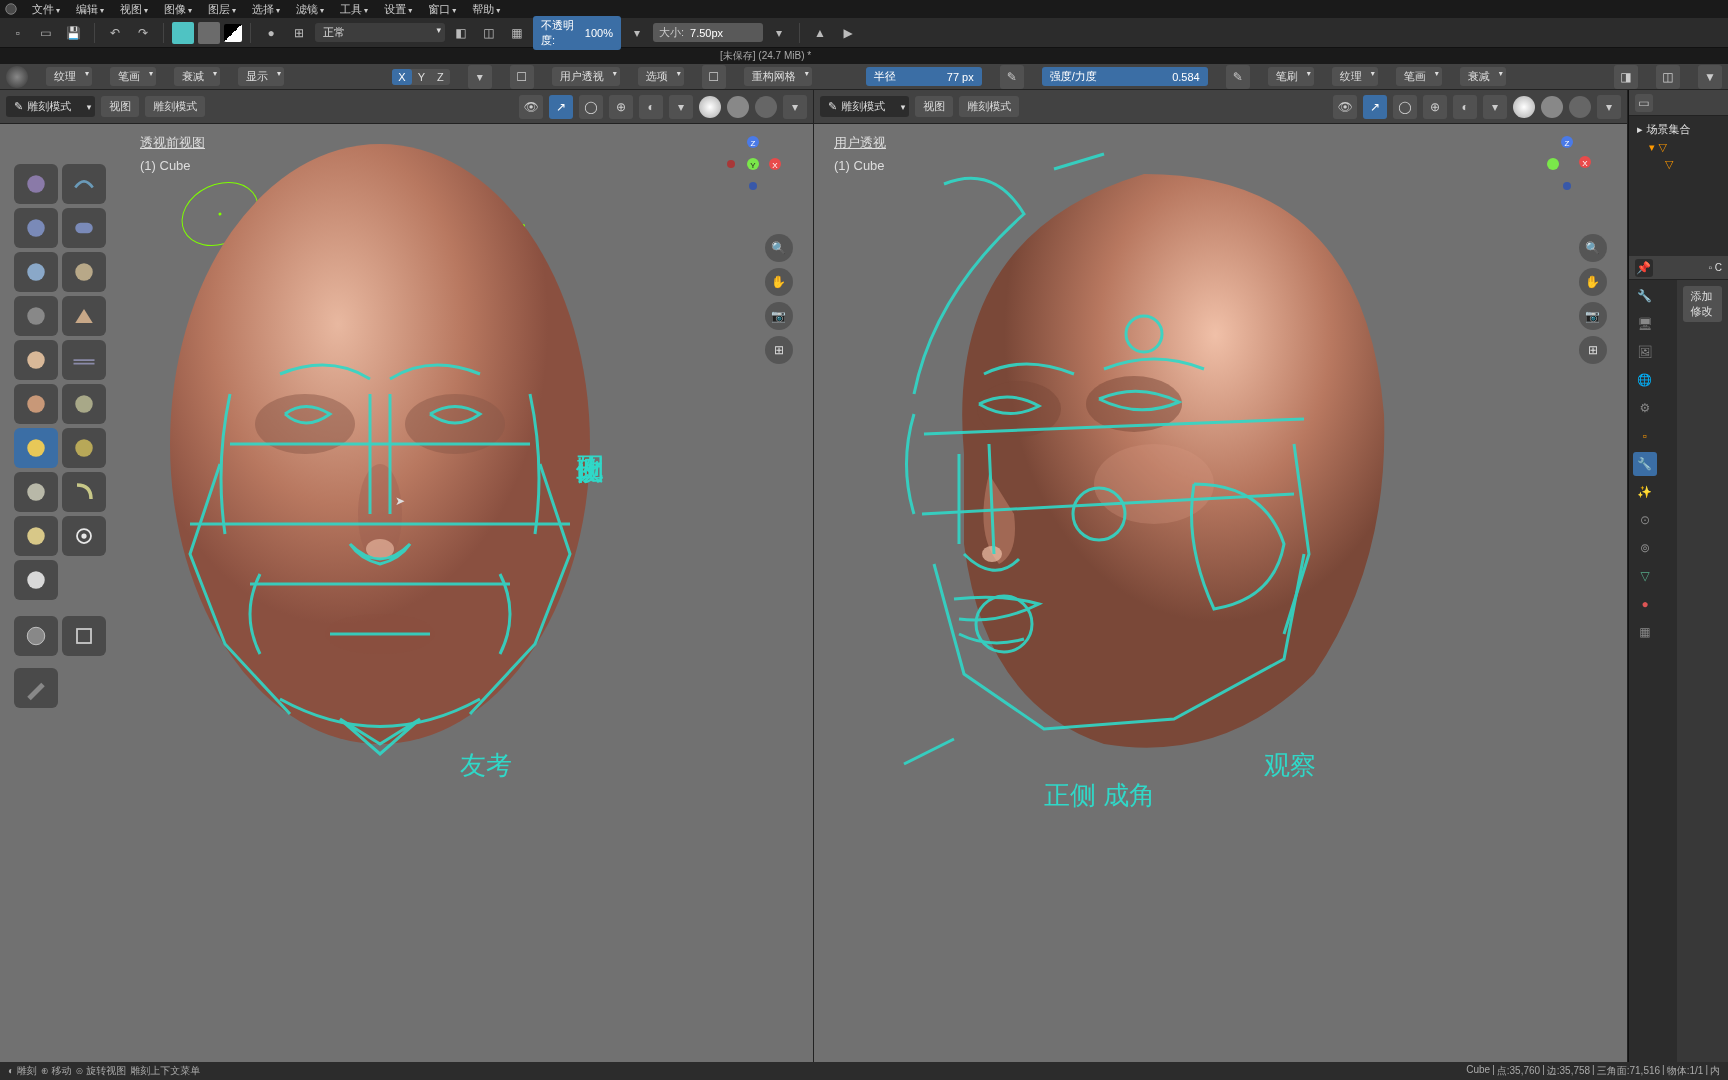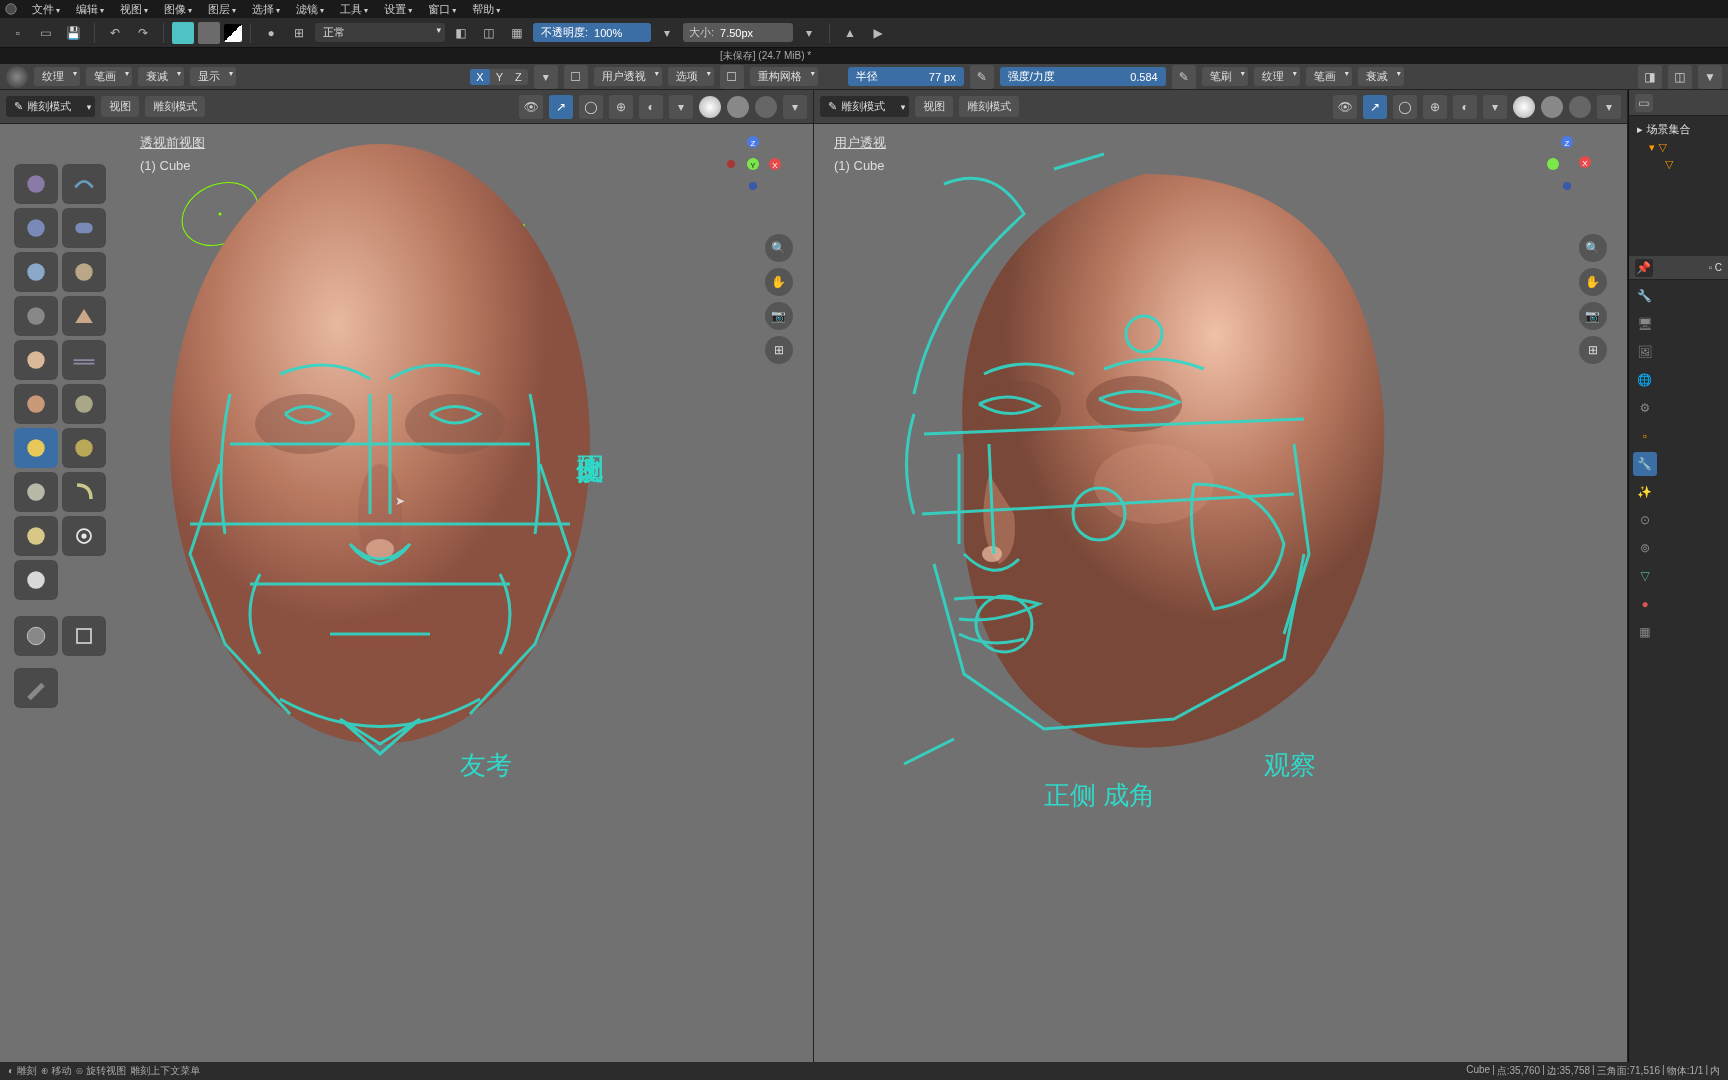--- a/index.html
+++ b/index.html
@@ -23,21 +23,21 @@
 .dropdown::after { content: "▾"; position: absolute; right: 4px; font-size: 9px; }
 .num-input { background: #595959; border-radius: 3px; padding: 2px 6px; font-size: 11px; display: flex; align-items: center; gap: 6px; color: #ddd; }
 .num-input .label { color: #ccc; }
 .num-input .val { color: #fff; }
 .blue-field { background: #3b6ea5; border-radius: 3px; padding: 2px 8px; font-size: 11px; color: #fff; display: flex; align-items: center; gap: 6px; }
 
 
 .title-strip { height: 16px; background: #1a1a1a; display: flex; align-items: center; padding-left: 720px; font-size: 10px; color: #aaa; }
 
 
-.toolbar2 { height: 26px; background: #424242; display: flex; align-items: center; padding: 0 6px; gap: 6px; border-bottom: 1px solid #222; }
+.toolbar2 { height: 26px; background: #424242; display: flex; align-items: center; padding: 0 6px; gap: 18px; border-bottom: 1px solid #222; }
 .dd2 { background: #515151; border-radius: 3px; padding: 2px 16px 2px 8px; font-size: 11px; position: relative; color: #ddd; }
 .dd2::after { content: "▾"; position: absolute; right: 3px; font-size: 8px; }
 .axis-pill { display: flex; background: #515151; border-radius: 3px; }
 .axis-btn { padding: 2px 6px; font-size: 11px; color: #ddd; }
 .axis-btn.active { background: #3b6ea5; color: #fff; border-radius: 3px; }
 
 
 .main { display: flex; height: calc(100% - 108px); }
 .viewport-area { display: flex; flex: 1; }
 .viewport { flex: 1; position: relative; background: #717171; border-right: 1px solid #222; }
@@ -124,21 +124,21 @@
   <div class="color-swatch swatch-cyan"></div>
   <div class="color-swatch swatch-gray"></div>
   <div class="color-swatch swatch-bw" style="width:18px;height:18px"></div>
   <div class="toolbar-sep"></div>
   <div class="toolbar-btn">●</div>
   <div class="toolbar-btn">⊞</div>
   <div class="dropdown" style="width:130px"><span>正常</span></div>
   <div class="toolbar-btn">◧</div>
   <div class="toolbar-btn">◫</div>
   <div class="toolbar-btn">▦</div>
-  <div class="blue-field" style="width:118px">
+  <div class="blue-field" style="width:88px">
     <span>不透明度:</span>
       <span>100%</span>
   </div>
   <div class="toolbar-btn">▾</div>
   <div class="num-input" style="width:110px">
     <span class="label">大小:</span>
       <span class="val">7.50px</span>
   </div>
   <div class="toolbar-btn">▾</div>
   <div class="toolbar-sep"></div>
@@ -522,20 +522,23 @@
         <div class="prop-tab">⚙</div>
         <div class="prop-tab" style="color:#f90">▫</div>
         <div class="prop-tab active hl">🔧</div>
         <div class="prop-tab">✨</div>
         <div class="prop-tab">⊙</div>
         <div class="prop-tab">⊚</div>
         <div class="prop-tab" style="color:#5a8">▽</div>
         <div class="prop-tab" style="color:#d55">●</div>
         <div class="prop-tab">▦</div>
       </div>
+      <div class="prop-content">
+        <div class="prop-btn">添加修改</div>
+      </div>
     </div>
   </div>
 </div>
 
 <div class="status">
   <div class="status-left">
     <span>◐ <span>雕刻</span></span>
     <span>⊕ <span>移动</span></span>
     <span>⊙ <span>旋转视图</span></span>
     <span><span>雕刻上下文菜单</span></span>

